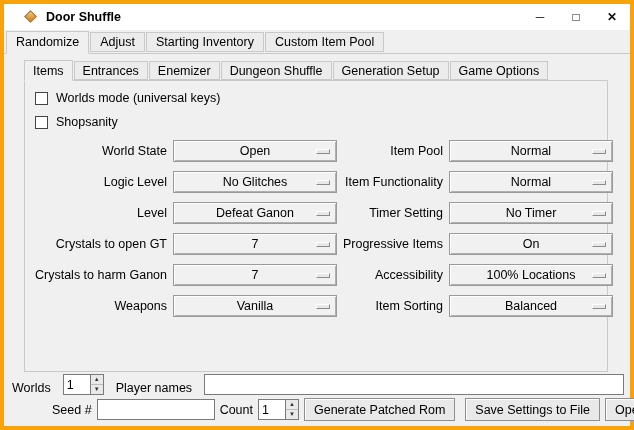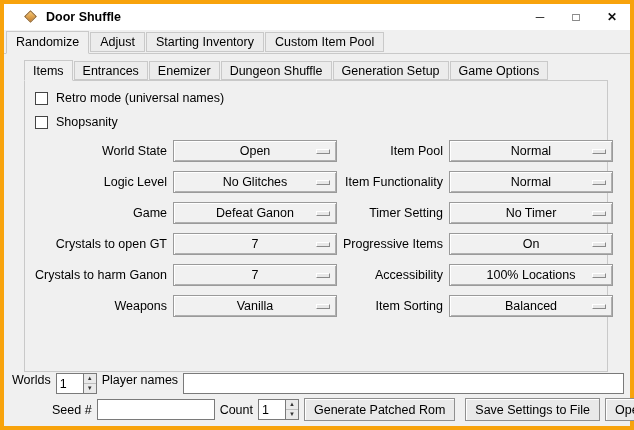--- a/index.html
+++ b/index.html
@@ -103,21 +103,21 @@
   .dd-ind {
     position: absolute; right: 6px; top: 8px;
     width: 14px; height: 5px; background: #e8e8e8;
     border: 1px solid; border-color: #ffffff #8a8a8a #8a8a8a #ffffff;
   }
 
   
   .lbl { font-size: 12.5px; white-space: nowrap; }
   .row-worlds {
     position: absolute; left: 8px; right: 6px; bottom: 31px;
-    height: 22px; display: flex; align-items: flex-start; gap: 5px;
+    height: 22px; display: flex; align-items: flex-end; gap: 12px;
   }
   .row-seed {
     position: absolute; left: 8px; right: 6px; bottom: 5px;
     height: 23px; display: flex; align-items: center; gap: 5px; margin-left: 40px;
   }
   .text-input {
     height: 21px; border: 1px solid #7a7a7a; background: #fff;
     font: 12.5px "Liberation Sans", sans-serif; padding: 0 4px;
   }
   .grow { flex: 1; }
@@ -173,21 +173,21 @@
         <div class="stab">Enemizer</div>
         <div class="stab">Dungeon Shuffle</div>
         <div class="stab">Generation Setup</div>
         <div class="stab">Game Options</div>
       </div>
 
       <div class="sub-pane">
 
         <div class="check">
           <span class="cbox"></span>
-          <span class="clabel">Retro mode (universal names)</span>
+          <span class="clabel">Worlds mode (universal keys)</span>
         </div>
         <div class="check">
           <span class="cbox"></span>
           <span class="clabel">Shopsanity</span>
         </div>
 
         <div class="settings">
 
           <div class="s-label">World State</div>
           <div class="dropdown">
@@ -204,21 +204,21 @@
           <div class="dropdown">
             <span>No Glitches</span>
             <span class="dd-ind"></span>
           </div>
           <div class="s-label">Item Functionality</div>
           <div class="dropdown">
             <span>Normal</span>
             <span class="dd-ind"></span>
           </div>
 
-          <div class="s-label">Game</div>
+          <div class="s-label">Level</div>
           <div class="dropdown">
             <span>Defeat Ganon</span>
             <span class="dd-ind"></span>
           </div>
           <div class="s-label">Timer Setting</div>
           <div class="dropdown">
             <span>No Timer</span>
             <span class="dd-ind"></span>
           </div>
 

